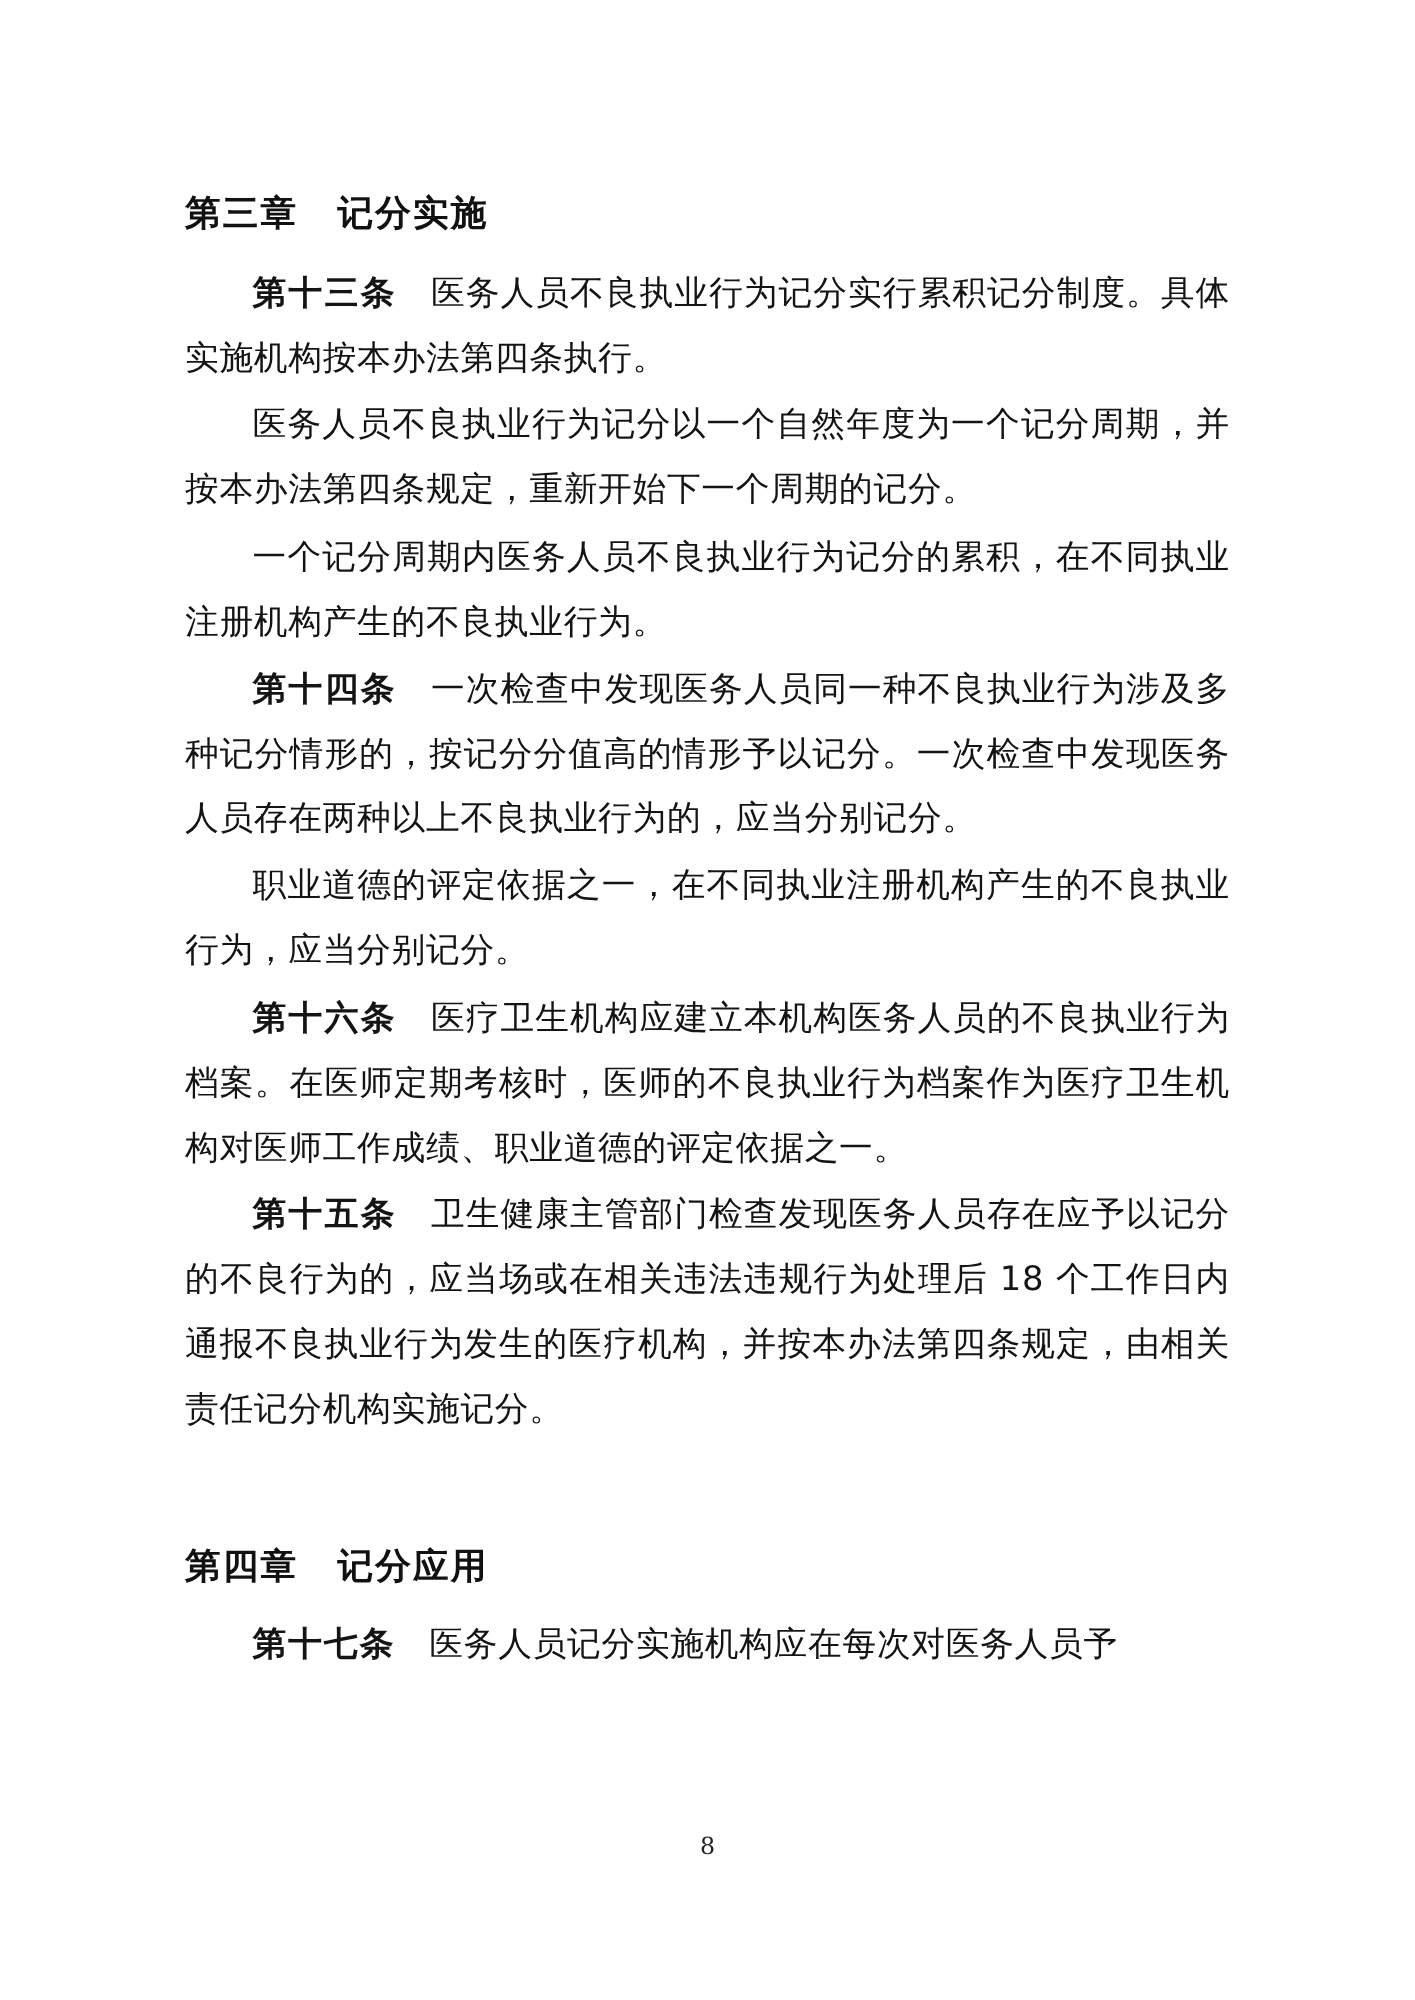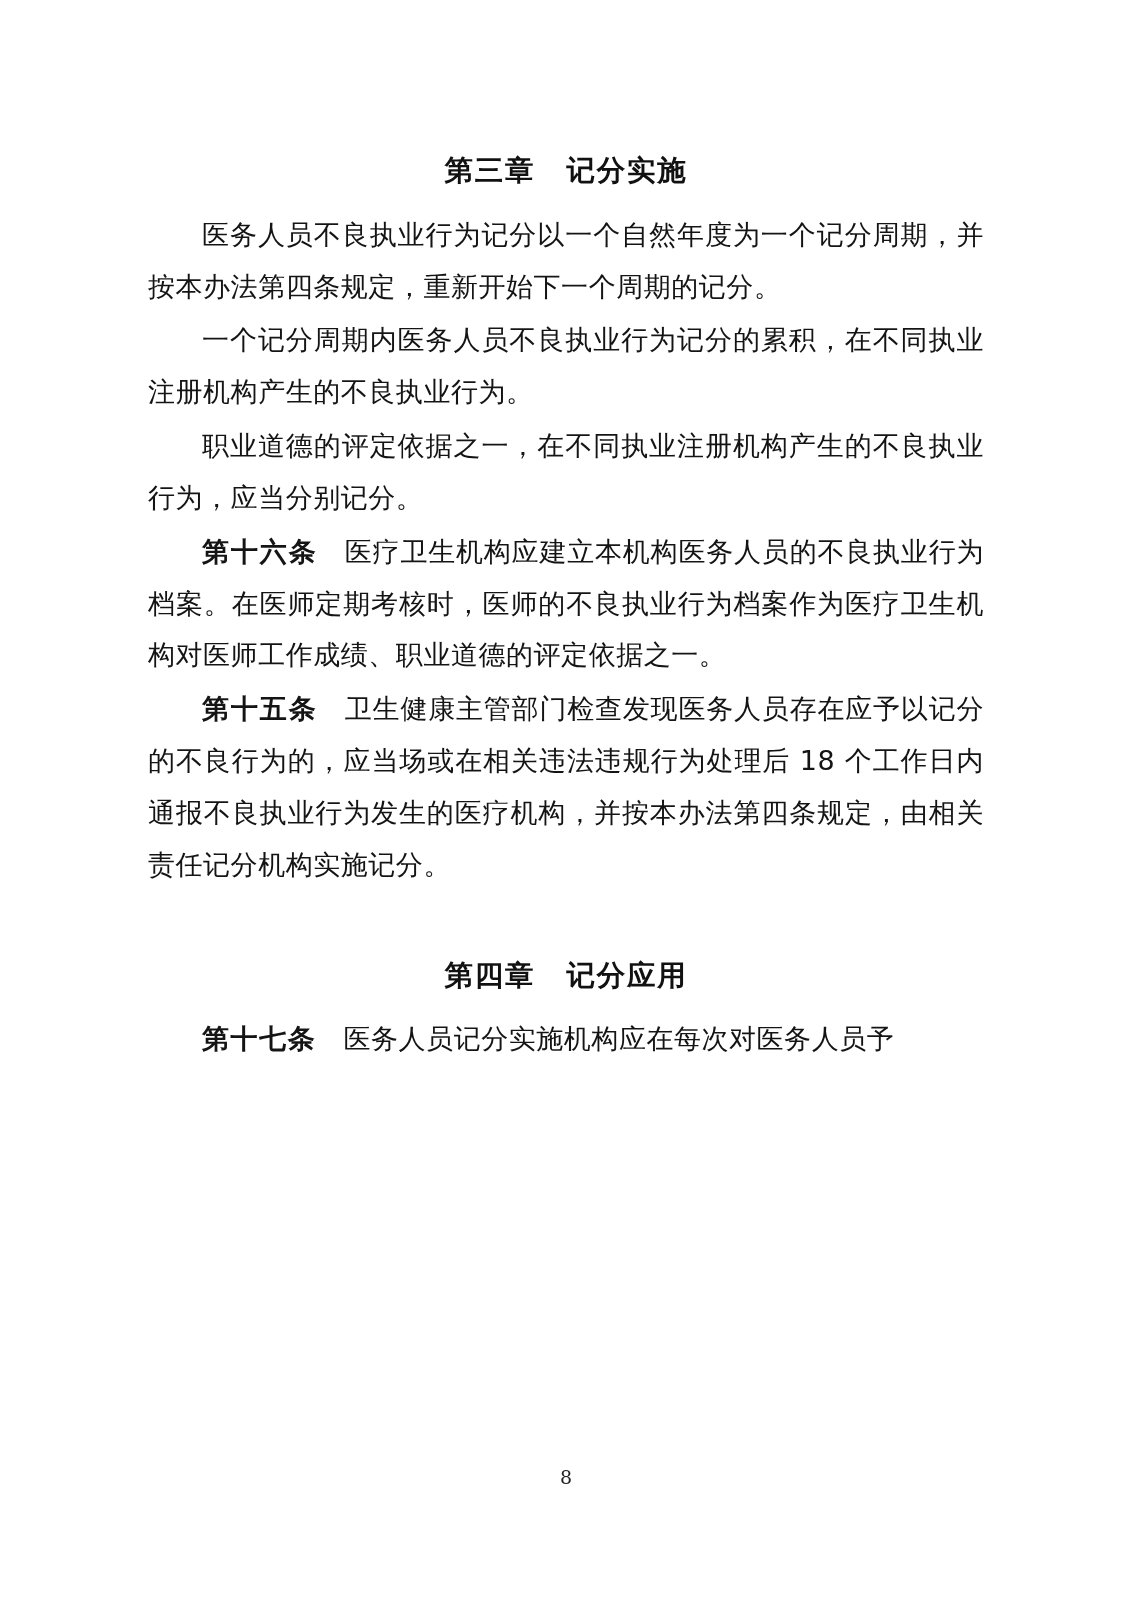--- a/index.html
+++ b/index.html
@@ -16,21 +16,21 @@
     overflow: hidden;
   }
   .page {
     position: relative;
     width: 1132px;
     height: 1600px;
     box-sizing: border-box;
     padding: 150px 148px 60px 148px;
   }
   .chapter-heading {
-    text-align: center;
+    text-align: left;
     font-size: 28.5px;
     font-weight: 700;
     letter-spacing: 0.06em;
     line-height: 1.5;
     margin: 0 0 16px 0;
     color: #111;
   }
   .chapter-heading .gap {
     display: inline-block;
     width: 1.1em;
@@ -50,21 +50,21 @@
     letter-spacing: 0.06em;
   }
   .para .sp {
     display: inline-block;
     width: 1em;
   }
   .spacer-block {
     height: 40px;
   }
   .chapter-heading.second {
-    margin-top: 22px;
+    margin-top: 36px;
   }
   .page-number {
     position: absolute;
     bottom: 112px;
     left: 0;
     right: 0;
     text-align: center;
     font-size: 19px;
     color: #222;
     font-family: "DejaVu Serif", "Liberation Serif", serif;
@@ -72,29 +72,35 @@
 </style>
 </head>
 <body>
 
 <div class="page">
 
   <h2 class="chapter-heading">
     <span>第三章</span><span class="gap"></span><span>记分实施</span>
   </h2>
 
+  <p class="para">
+    <span class="art">第十三条</span><span class="sp"></span><span>医务人员不良执业行为记分实行累积记分制度。具体实施机构按本办法第四条执行。</span>
+  </p>
 
   <p class="para">
     <span>医务人员不良执业行为记分以一个自然年度为一个记分周期，并按本办法第四条规定，重新开始下一个周期的记分。</span>
   </p>
 
   <p class="para">
     <span>一个记分周期内医务人员不良执业行为记分的累积，在不同执业注册机构产生的不良执业行为。</span>
   </p>
 
+  <p class="para">
+    <span class="art">第十四条</span><span class="sp"></span><span>一次检查中发现医务人员同一种不良执业行为涉及多种记分情形的，按记分分值高的情形予以记分。一次检查中发现医务人员存在两种以上不良执业行为的，应当分别记分。</span>
+  </p>
 
   <p class="para">
     <span>职业道德的评定依据之一，在不同执业注册机构产生的不良执业行为，应当分别记分。</span>
   </p>
 
   <p class="para">
     <span class="art">第十六条</span><span class="sp"></span><span>医疗卫生机构应建立本机构医务人员的不良执业行为档案。在医师定期考核时，医师的不良执业行为档案作为医疗卫生机构对医师工作成绩、职业道德的评定依据之一。</span>
   </p>
 
   <p class="para">

